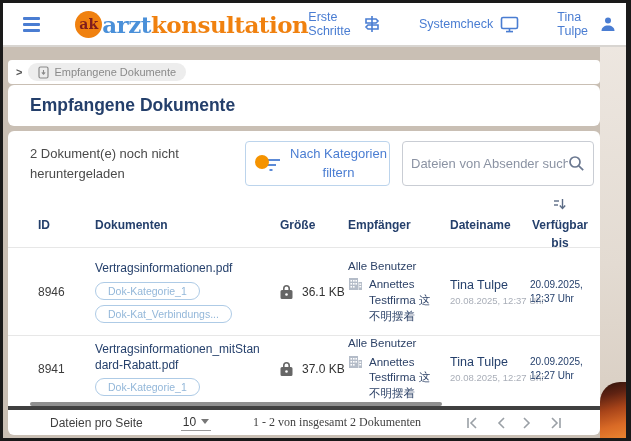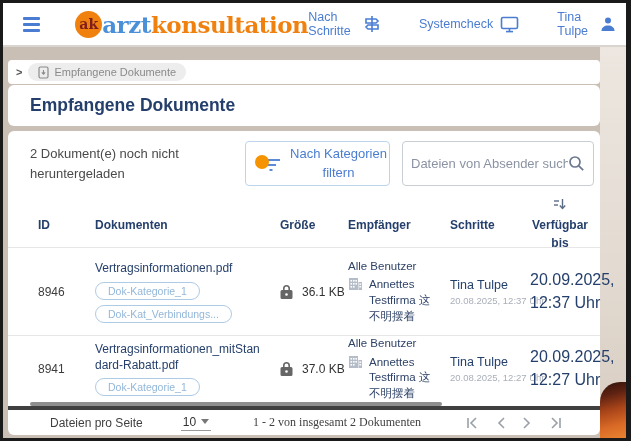--- a/index.html
+++ b/index.html
@@ -77,21 +77,21 @@
   .fname { color:#243f6b; font-size:12px; line-height:1.35; font-weight:500; }
   .chip { border:1px solid #aecbe6; color:#93b7d9; font-size:10.5px; border-radius:11px;
     padding:2px 12px; white-space:nowrap; }
   .cell-size { display:flex; align-items:center; gap:9px; color:#333; font-size:12px; }
   .cell-recip { font-size:11.5px; color:#2e4368; line-height:1.35; }
   .recip-top { margin-bottom:3px; }
   .recip-sub { display:flex; gap:6px; align-items:flex-start; }
   .recip-sub-text { width:64px; }
   .cell-sender .sname { color:#243f6b; font-size:12.5px; }
   .cell-sender .sdate { color:#a9aeb8; font-size:9.5px; margin-top:3px; white-space:nowrap; }
-  .cell-until { color:#243f6b; font-size:16px; line-height:1.4; }
+  .cell-until { color:#243f6b; font-size:10px; line-height:1.4; }
 
   
   .hscroll { position:absolute; left:22px; bottom:29px; width:412px; height:4px; background:#8f8f8f; border-radius:2px; cursor:pointer; }
   .tfoot { position:absolute; left:0; bottom:0; width:100%; height:29px; border-top:4px solid #404040;
     display:flex; align-items:center; font-size:12px; color:#3f3f3f; }
   .pp-label { margin-left:42px; }
   .pp-select { margin-left:38px; display:flex; align-items:center; gap:5px; border-bottom:1px solid #9a9a9a;
     padding:0 2px 1px 2px; cursor:pointer; color:#333; }
   .caret { width:0; height:0; border-left:4px solid transparent; border-right:4px solid transparent;
     border-top:5px solid #777; }
@@ -115,21 +115,21 @@
         <span></span>
           <span></span>
           <span></span>
       </div>
       <div class="brand">
         <div class="brand-circle">ak</div>
         <div class="brand-text"><span class="b1">arzt</span><span class="b2">konsultation</span></div>
       </div>
       <div class="nav">
         <div class="nav-item">
-          <span>Nach Schritte</span>
+          <span>Erste Schritte</span>
           <span>
             <svg class="ic" width="18" height="18" viewBox="0 0 18 18">
                 <g stroke="#4a7dd2" stroke-width="1.6" fill="none">
                   <line x1="9" y1="1" x2="9" y2="17"></line>
                   <path d="M3 4 h10 l2 2 -2 2 h-10 z"></path>
                   <path d="M15 10 h-10 l-2 2 2 2 h10 z"></path>
                 </g>
               </svg>
           </span>
         </div>
@@ -204,21 +204,21 @@
               </svg>
           </span>
         </div>
       </div>
 
       <div class="grid-row thead">
         <div>ID</div>
         <div>Dokumenten</div>
         <div>Größe</div>
         <div>Empfänger</div>
-        <div>Schritte</div>
+        <div>Dateiname</div>
         <div class="th-last">
           <span>
             <svg class="ic" width="14" height="14" viewBox="0 0 14 14">
                 <g stroke="#5b6b85" stroke-width="1.4" fill="none">
                   <line x1="1" y1="4" x2="6" y2="4"></line>
                   <line x1="1" y1="8" x2="5" y2="8"></line>
                   <line x1="9.5" y1="2" x2="9.5" y2="11"></line>
                   <path d="M6.8 8.5 l2.7 3 2.7-3" fill="none"></path>
                 </g>
               </svg>

